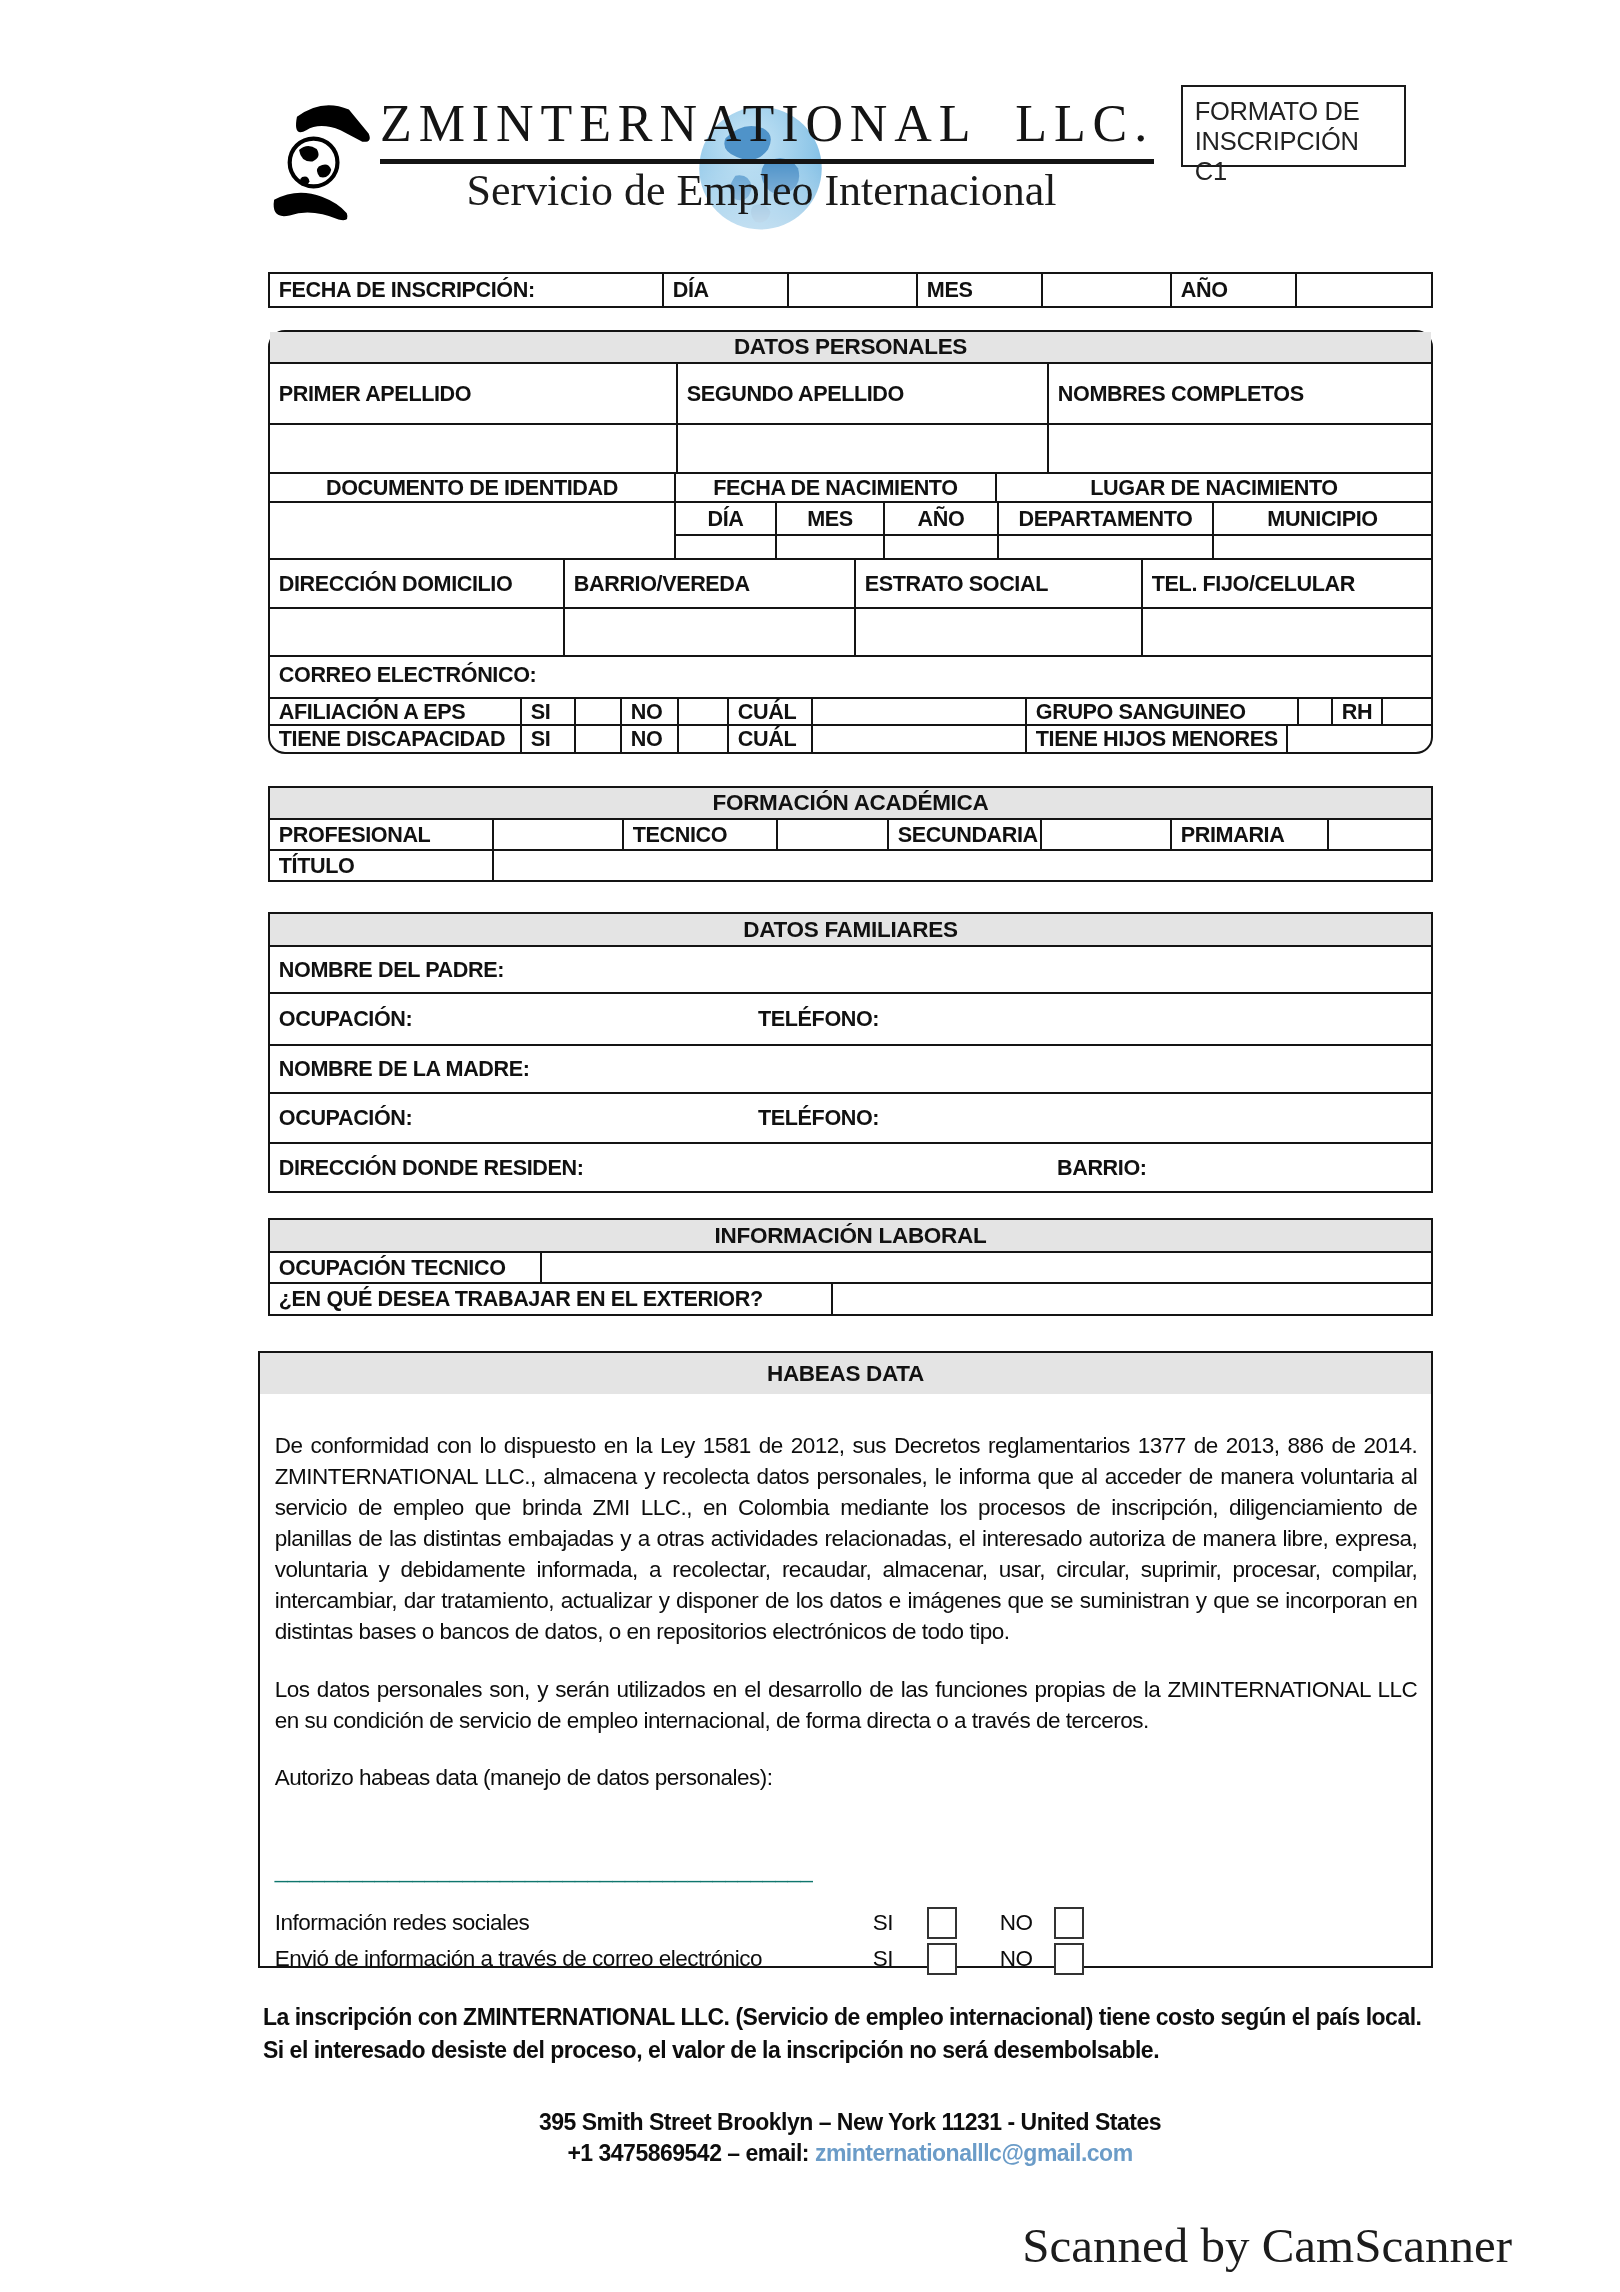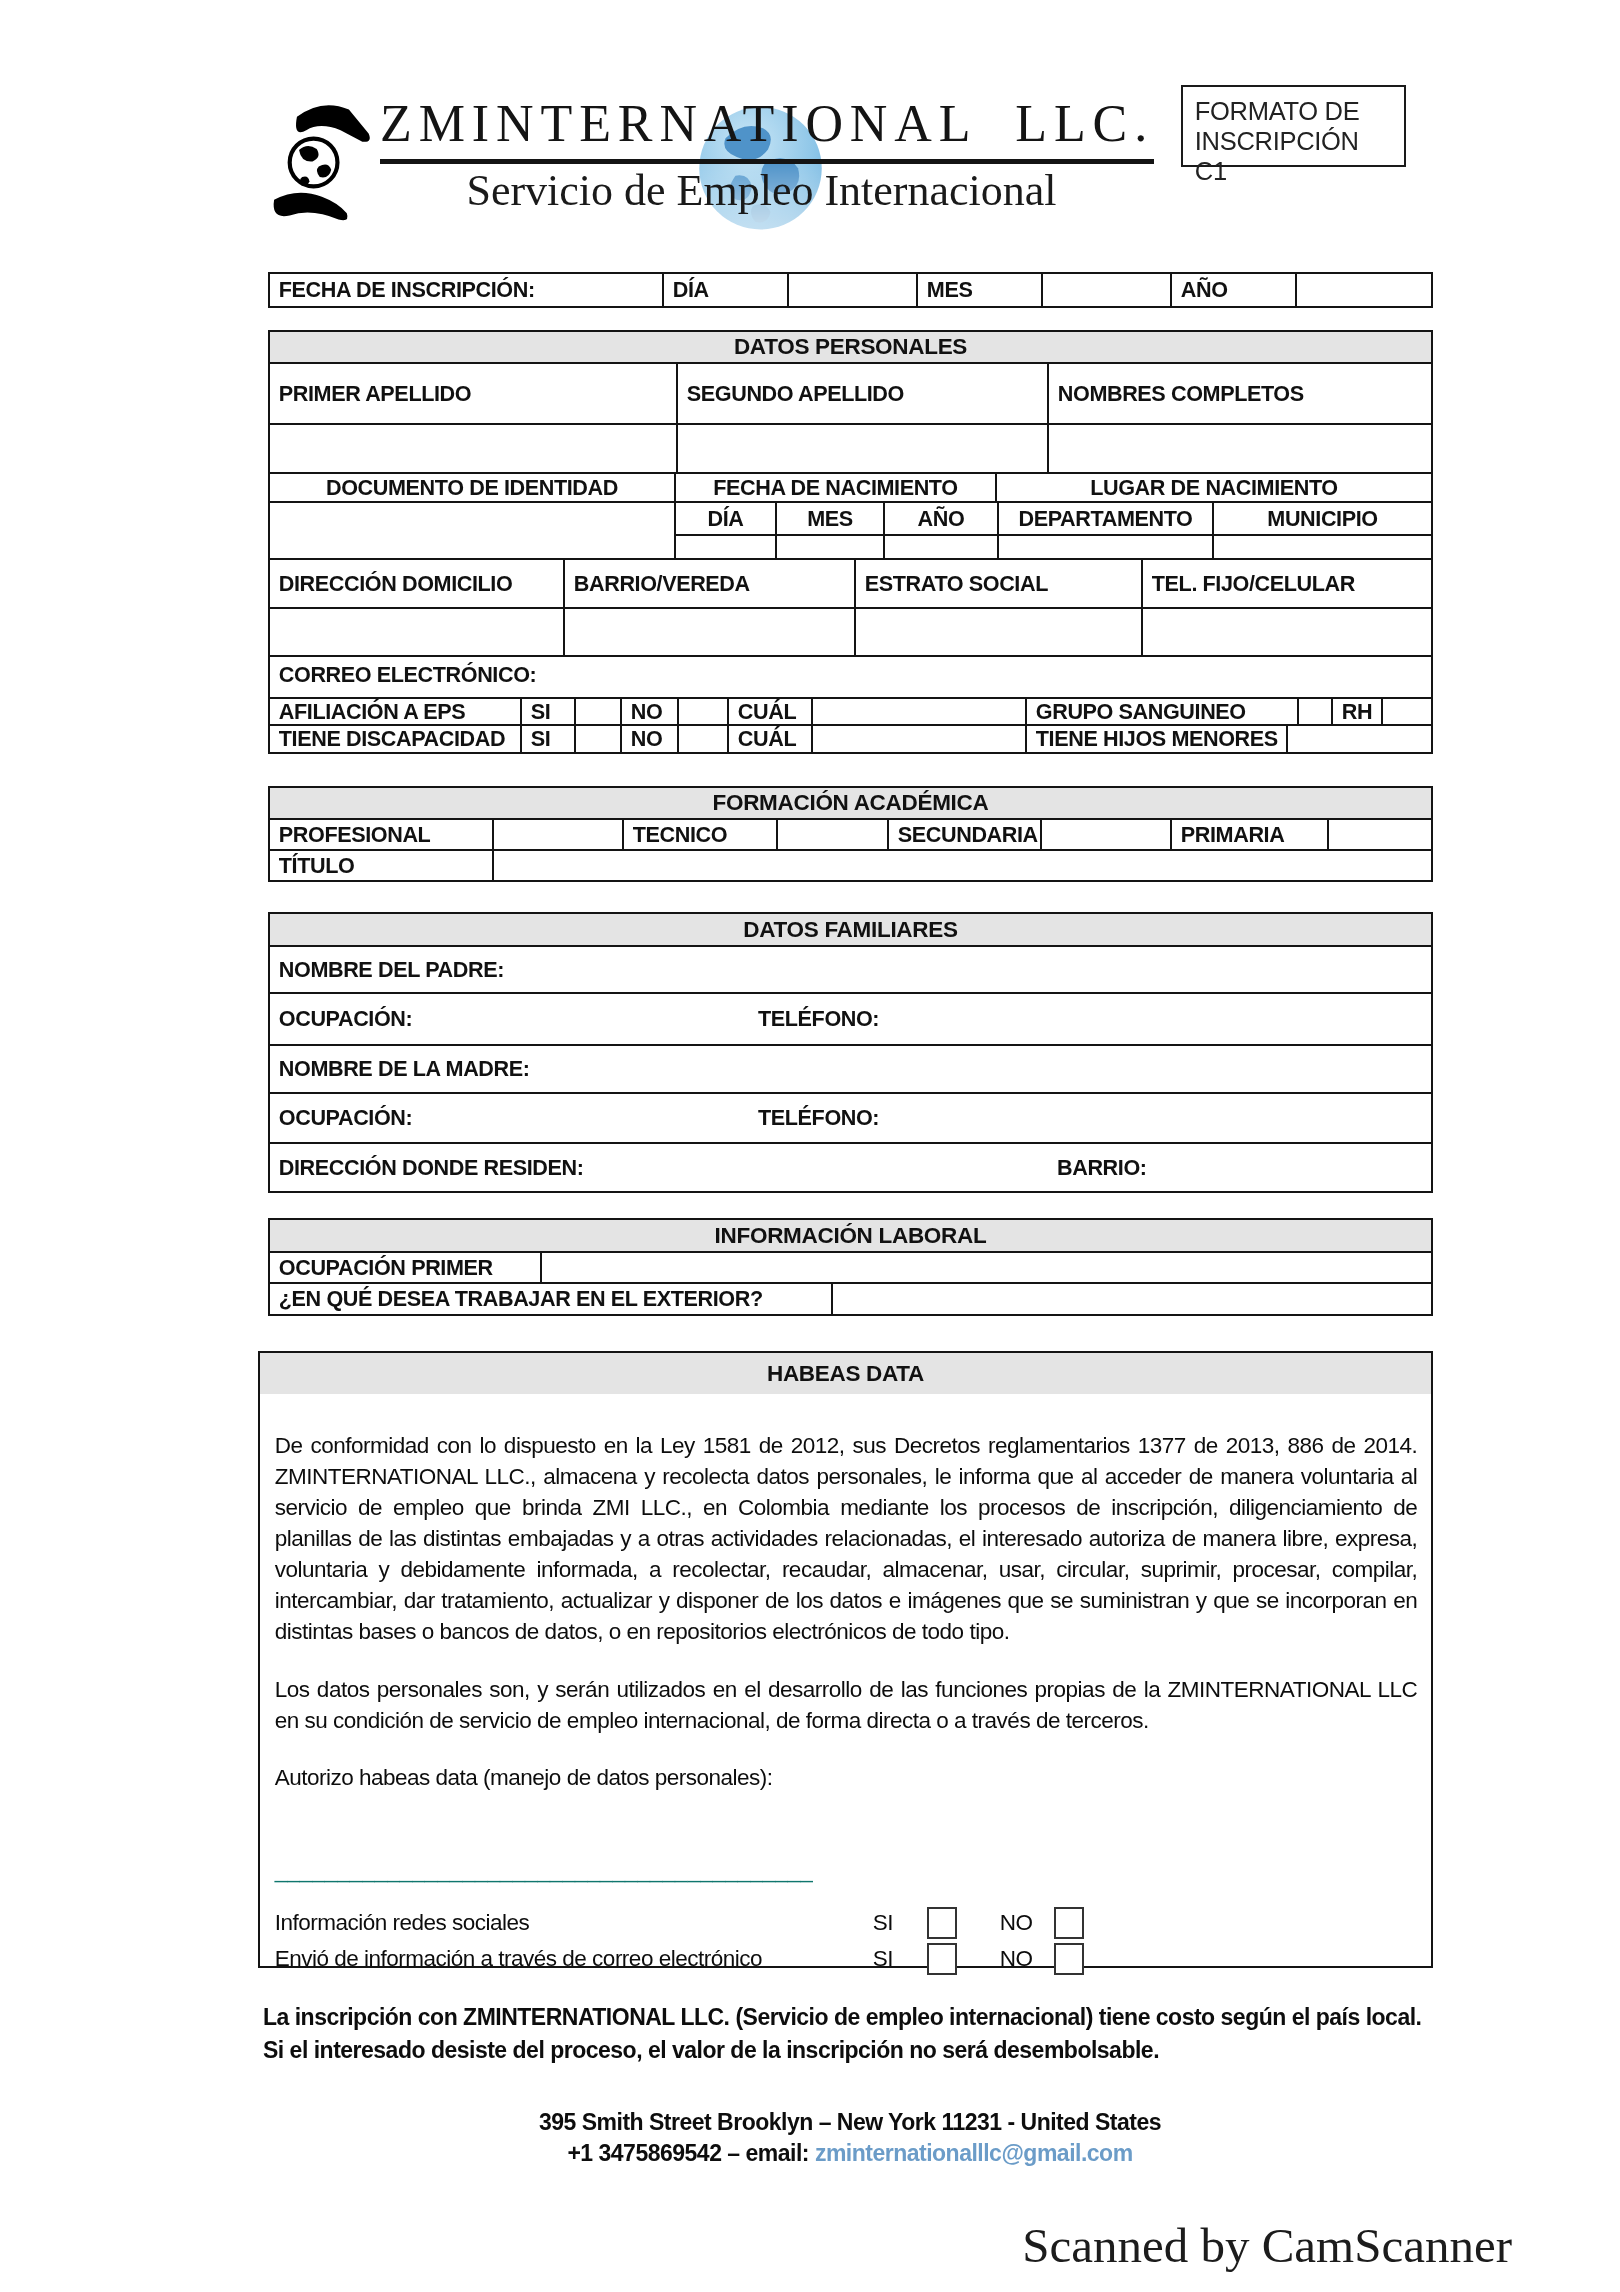--- a/index.html
+++ b/index.html
@@ -125,21 +125,21 @@
       <div class="c lbl" style="width:392px;">FECHA DE INSCRIPCIÓN:</div>
       <div class="c lbl" style="width:125px;">DÍA</div>
       <div class="c" style="width:129px;"></div>
       <div class="c lbl" style="width:125px;">MES</div>
       <div class="c" style="width:129px;"></div>
       <div class="c lbl" style="width:125px;">AÑO</div>
       <div class="c fill"></div>
     </div>
   </div>
 
-  <div class="tbl" style="left:268px; top:330px; width:1165px;">
+  <div class="tbl" style="left:268px; top:330px; width:1165px;border-radius:17px;">
     <div class="r bar" style="height:30px;">DATOS PERSONALES</div>
     <div class="r" style="height:61px;">
       <div class="c lbl" style="width:406px;">PRIMER APELLIDO</div>
       <div class="c lbl" style="width:371px;">SEGUNDO APELLIDO</div>
       <div class="c lbl fill">NOMBRES COMPLETOS</div>
     </div>
     <div class="r" style="height:49px;">
       <div class="c" style="width:406px;"></div>
       <div class="c" style="width:371px;"></div>
       <div class="c fill"></div>
@@ -245,21 +245,21 @@
     </div>
     <div class="r" style="height:49px;">
       <span class="abs-lbl" style="left:8.8px;">DIRECCIÓN DONDE RESIDEN:</span>
       <span class="abs-lbl" style="left:787px;">BARRIO:</span>
     </div>
   </div>
 
   <div class="tbl" style="left:268px; top:1218px; width:1165px;">
     <div class="r bar" style="height:31px;">INFORMACIÓN LABORAL</div>
     <div class="r" style="height:31px;">
-      <div class="c lbl" style="width:270px;">OCUPACIÓN PRIMER</div>
+      <div class="c lbl" style="width:270px;">OCUPACIÓN TECNICO</div>
       <div class="c fill"></div>
     </div>
     <div class="r" style="height:32px;">
       <div class="c lbl" style="width:561px;">¿EN QUÉ DESEA TRABAJAR EN EL EXTERIOR?</div>
       <div class="c fill"></div>
     </div>
   </div>
 
   <div class="tbl" style="left:258px; top:1351px; width:1175px; height:617px;">
     <div class="r bar" style="height:41px;">HABEAS DATA</div>

